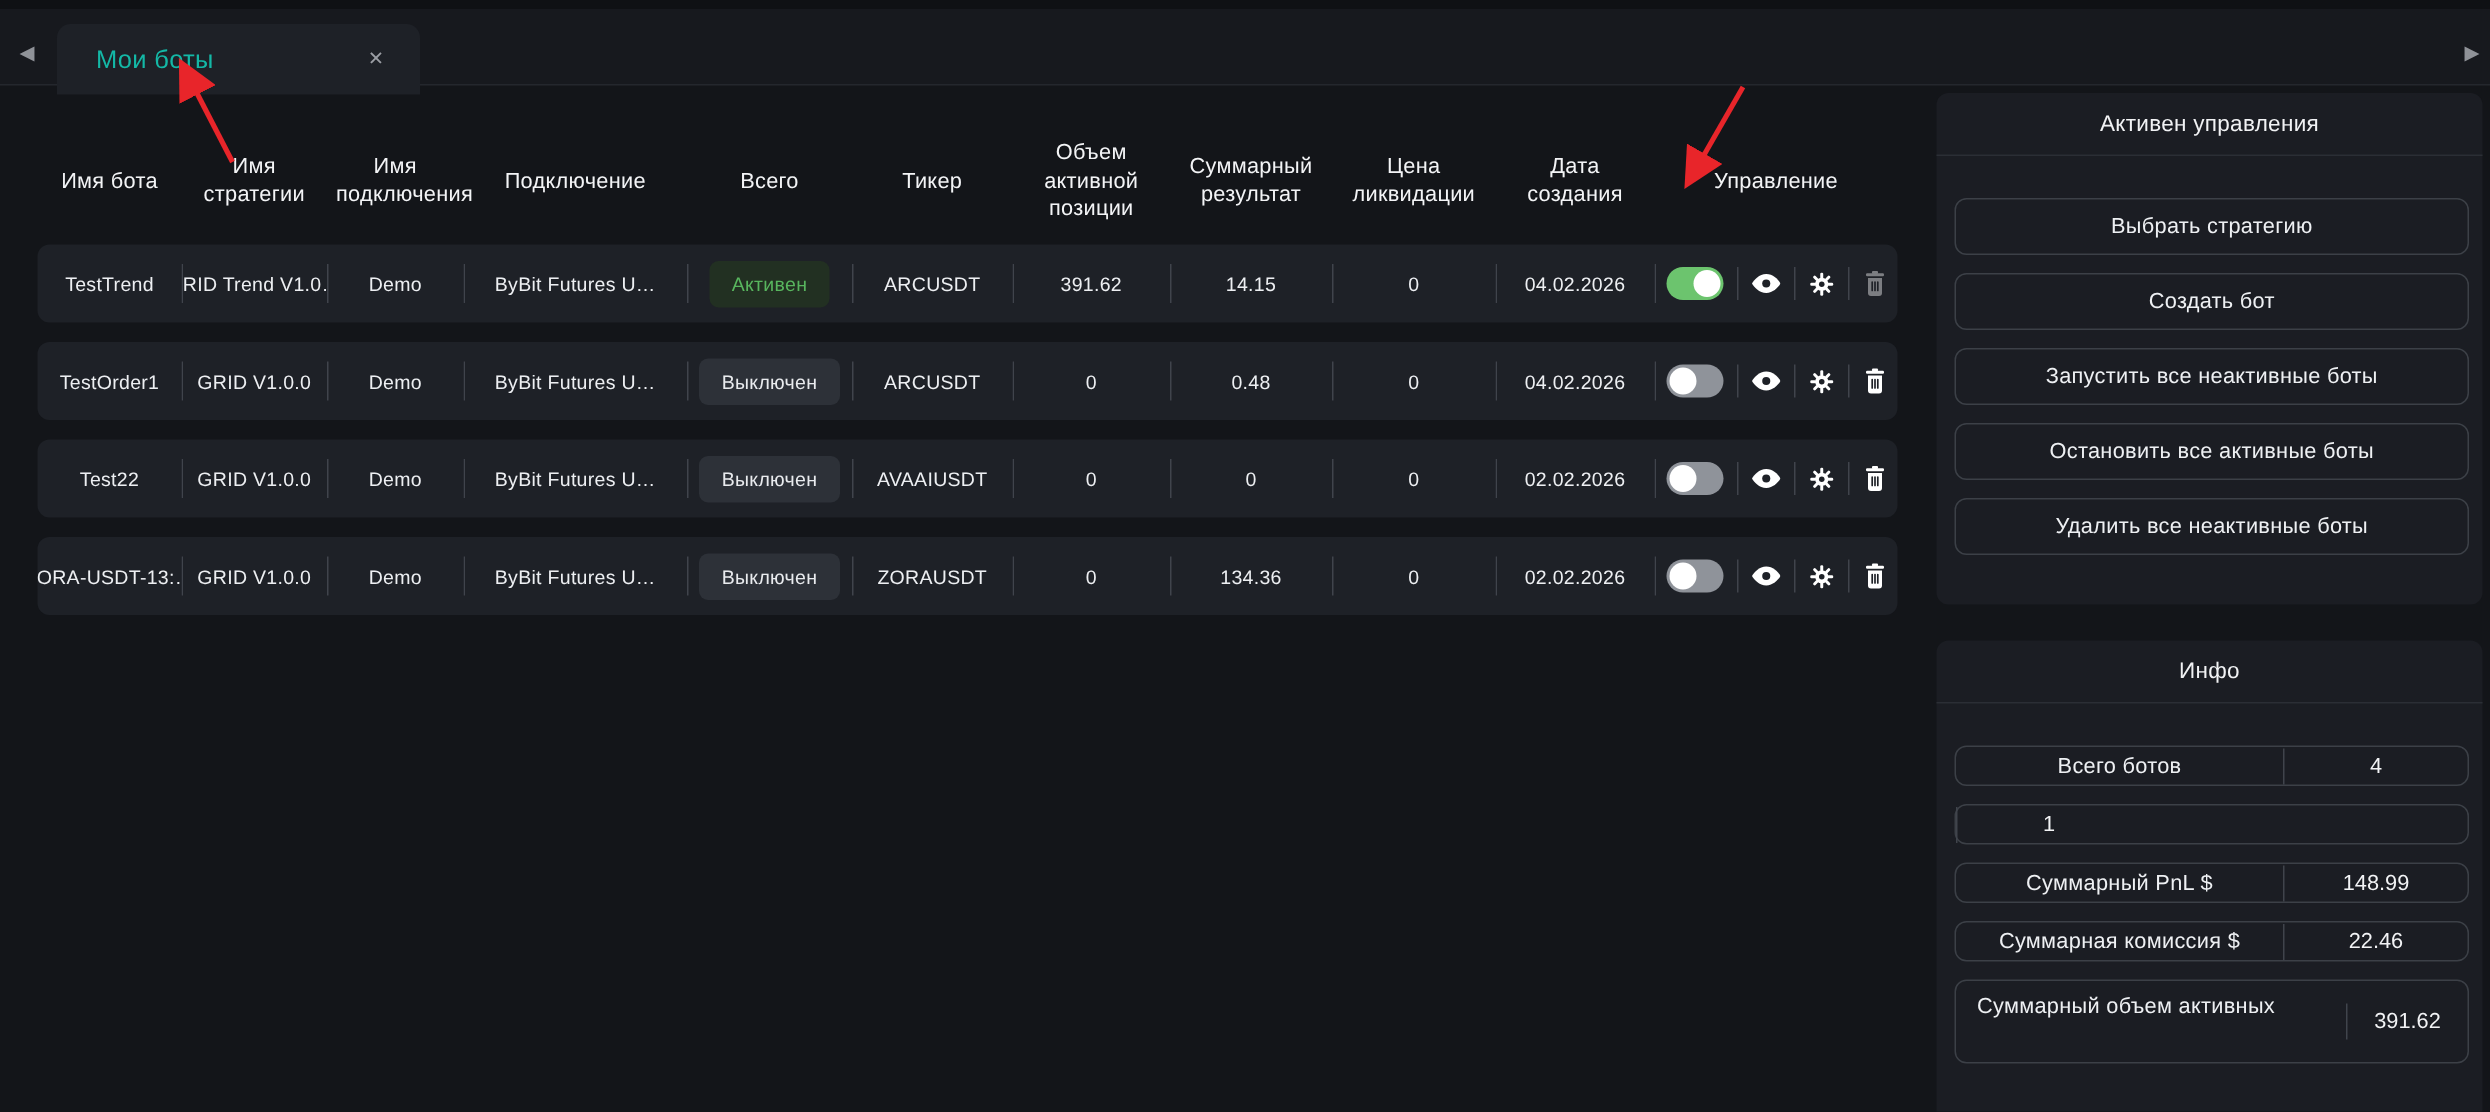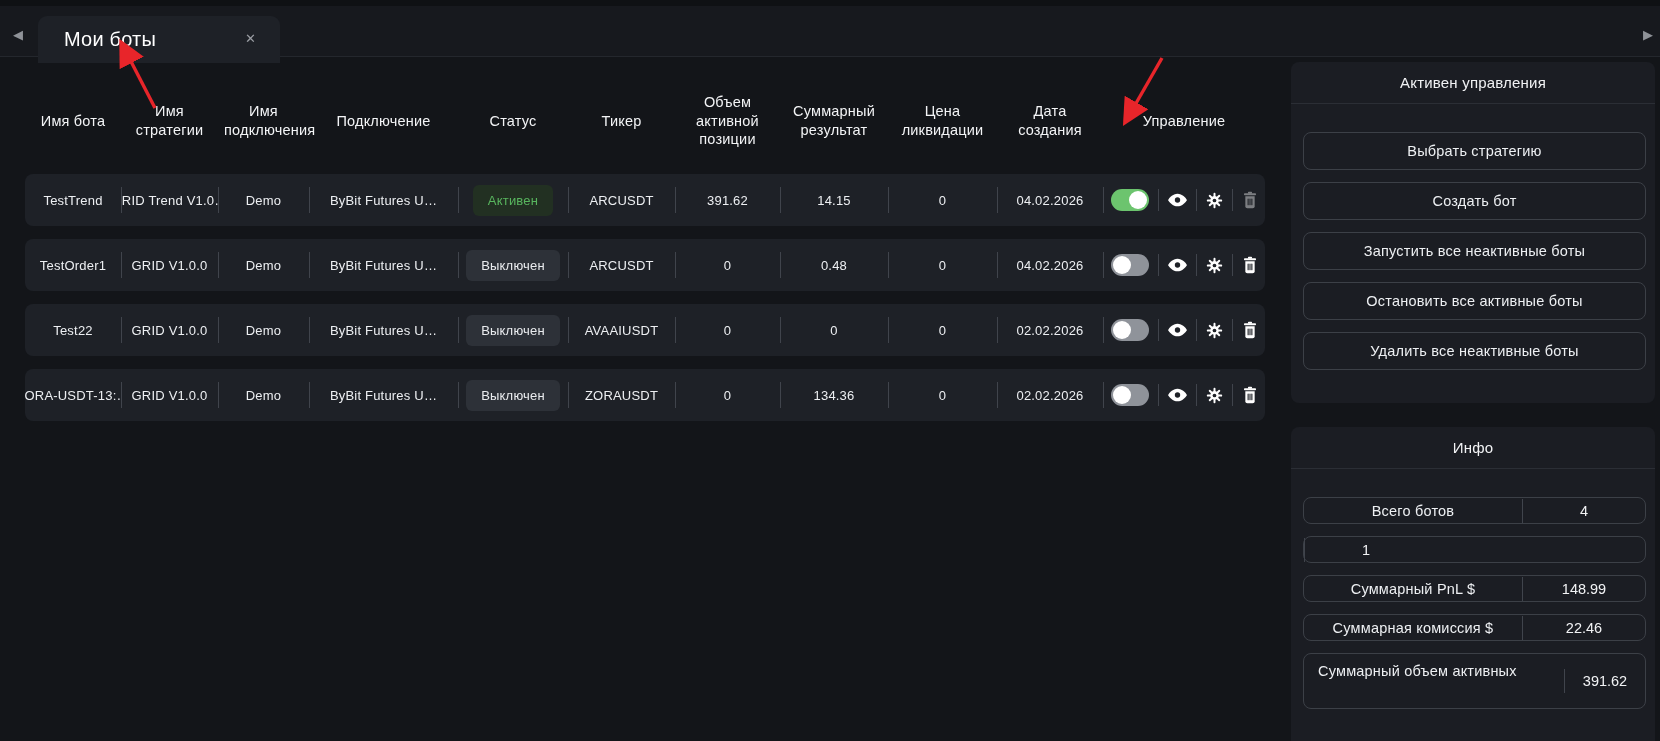--- a/index.html
+++ b/index.html
@@ -10,27 +10,27 @@
     font-family:"Liberation Sans", sans-serif;
   }
   
   .tabbar { position:absolute; left:0; top:0; width:1660px; height:57px;
     background:#17191e; border-top:6px solid #0f1114; border-bottom:1px solid #24272d; }
   .nav-chev { position:absolute; top:22px; font-size:13px; color:#8f9298; cursor:pointer; line-height:1; }
   .nav-chev.left { left:13px; }
   .nav-chev.right { right:7px; }
   .tab { position:absolute; left:38px; top:10px; width:242px; height:47px;
     background:#1e2127; border-radius:9px 9px 0 0; display:flex; align-items:center; cursor:pointer; }
-  .tab-label { margin-left:26px; font-size:20px; color:#ffffff; letter-spacing:.2px; }
+  .tab-label { margin-left:26px; font-size:17px; color:#14b8a6; letter-spacing:.2px; }
   .tab-close { position:absolute; right:24px; top:15px; font-size:13px; color:#9b9ea4; cursor:pointer; }
   
   .tgrid { display:grid; grid-template-columns:96px 97px 91px 149px 110px 107px 105px 108px 109px 106px 162px; }
   .table-header { position:absolute; left:25px; top:90px; width:1240px; height:62px; align-items:center; }
   .th { text-align:center; font-size:14.5px; line-height:1.3; color:#f3f4f6; padding:0 6px; font-weight:500; letter-spacing:.2px; }
-  .rows { position:absolute; left:25px; top:174px; width:1240px; }
+  .rows { position:absolute; left:25px; top:163px; width:1240px; }
   .row { height:52px; background:#1e2127; border-radius:8px; margin-bottom:13px; align-items:center; }
   .td { position:relative; height:100%; display:flex; align-items:center; justify-content:center;
     font-size:13px; letter-spacing:.2px; color:#edeff2; white-space:nowrap; overflow:hidden; }
   .td + .td::before { content:""; position:absolute; left:0; top:13px; width:1px; height:26px; background:#40444c; }
   .badge { padding:8px 15px; border-radius:6px; font-size:13px; letter-spacing:.2px; }
   .badge.on  { color:#58b55e; background:#223022; }
   .badge.off { color:#e9ebee; background:#2d3138; }
   .mgmt-inner { display:flex; align-items:center; justify-content:center; gap:9px; width:100%; }
   .vdiv { width:1px; height:22px; background:#40444c; }
   .toggle { position:relative; width:38px; height:22px; border-radius:11px; cursor:pointer; flex:none; }
@@ -75,21 +75,21 @@
     <span class="tab-close">✕</span>
   </div>
   <span class="nav-chev right">▶</span>
 </div>
 
 <div class="table-header tgrid" id="thead">
     <div class="th">Имя бота</div>
     <div class="th">Имя стратегии</div>
     <div class="th">Имя подключения</div>
     <div class="th">Подключение</div>
-    <div class="th">Статус</div>
+    <div class="th">Всего</div>
     <div class="th">Тикер</div>
     <div class="th">Объем активной позиции</div>
     <div class="th">Суммарный результат</div>
     <div class="th">Цена ликвидации</div>
     <div class="th">Дата создания</div>
     <div class="th">Управление</div>
   </div>
 <div class="rows" id="tbody">
     <div class="row tgrid">
       <div class="td">TestTrend</div>

